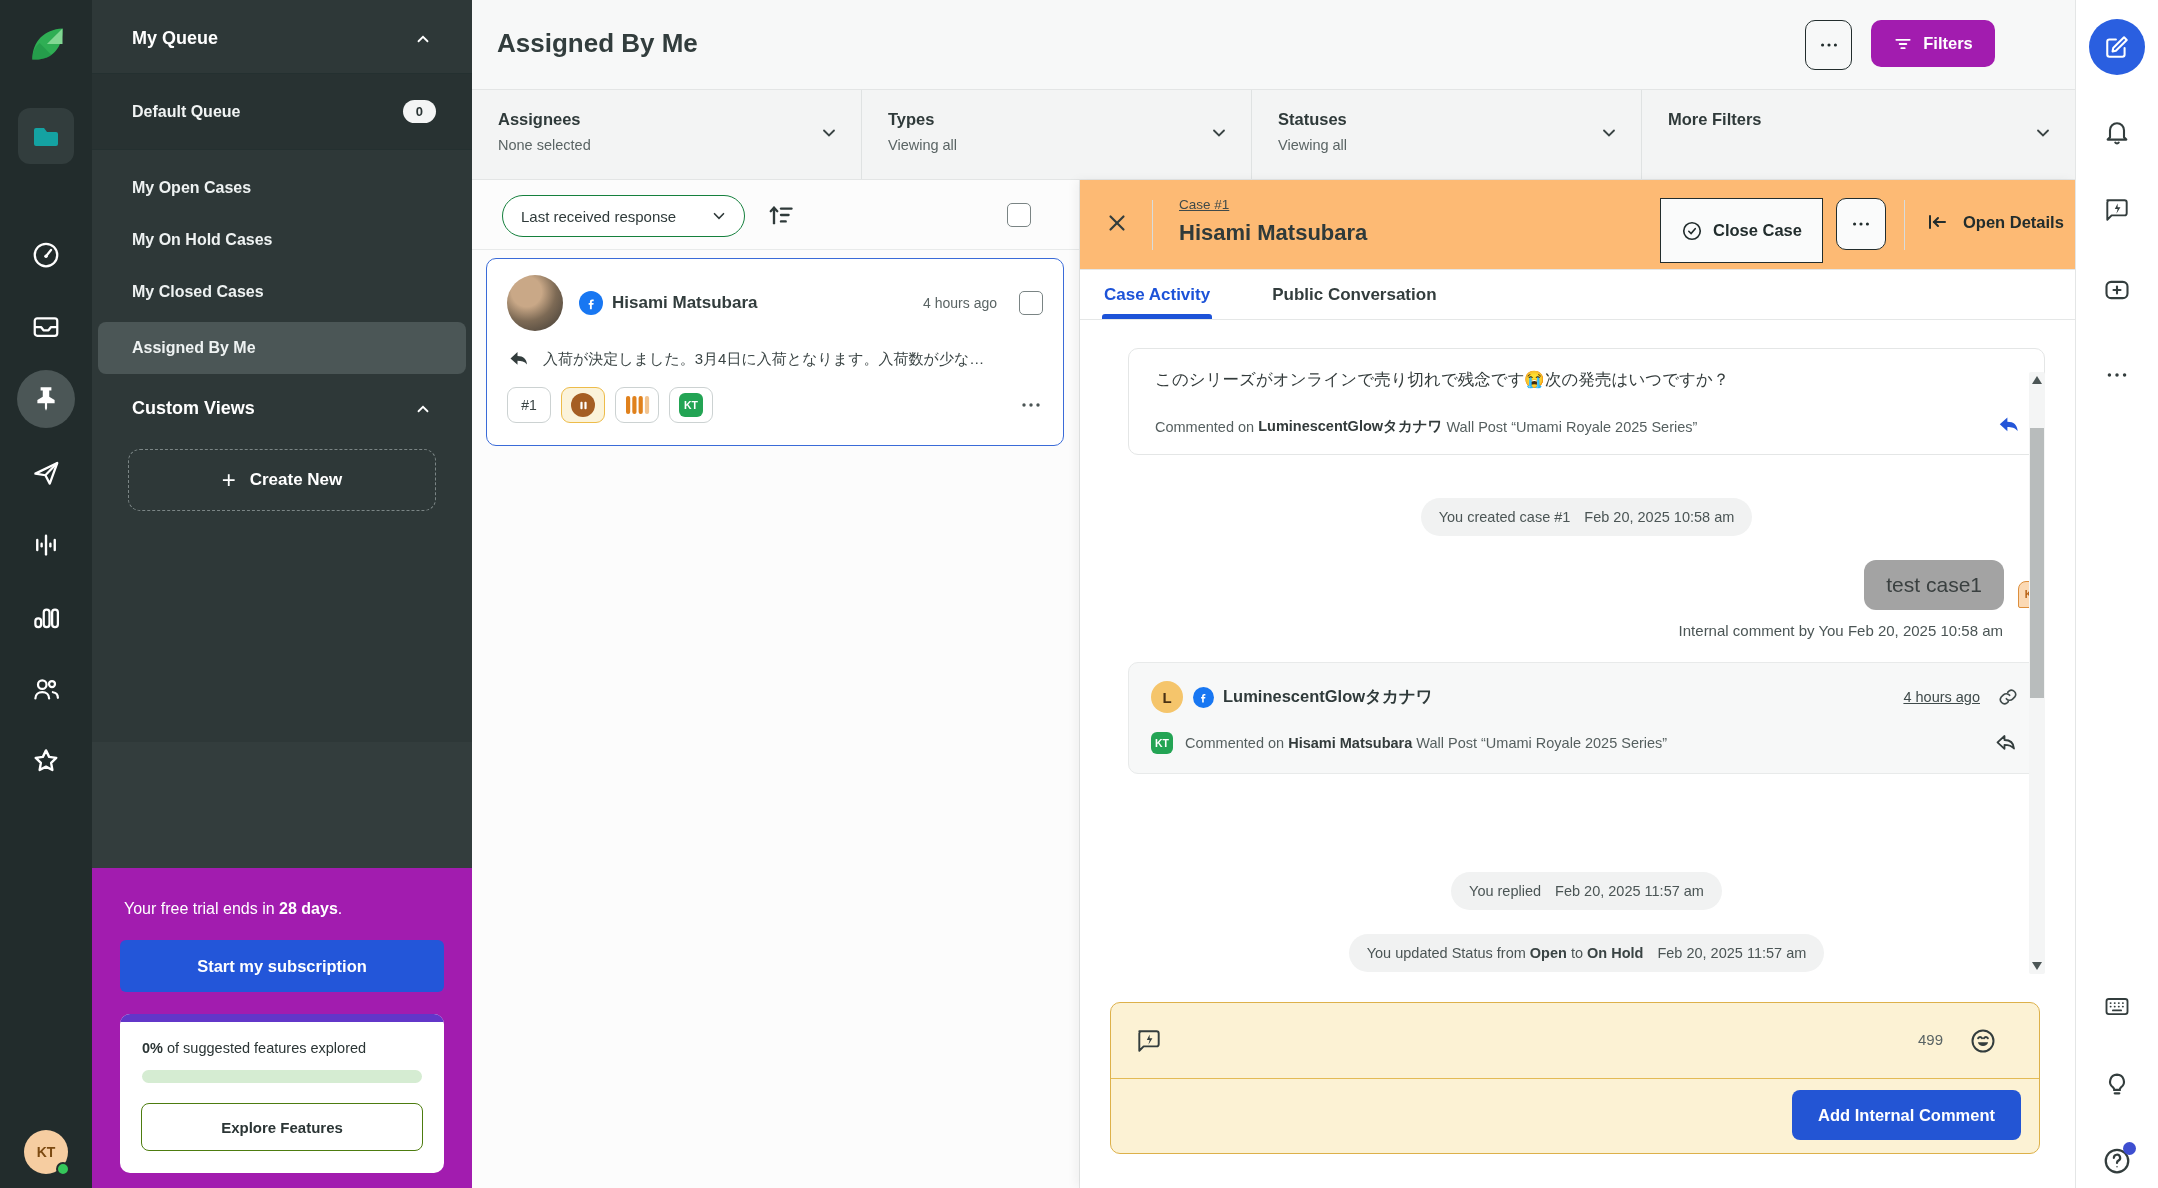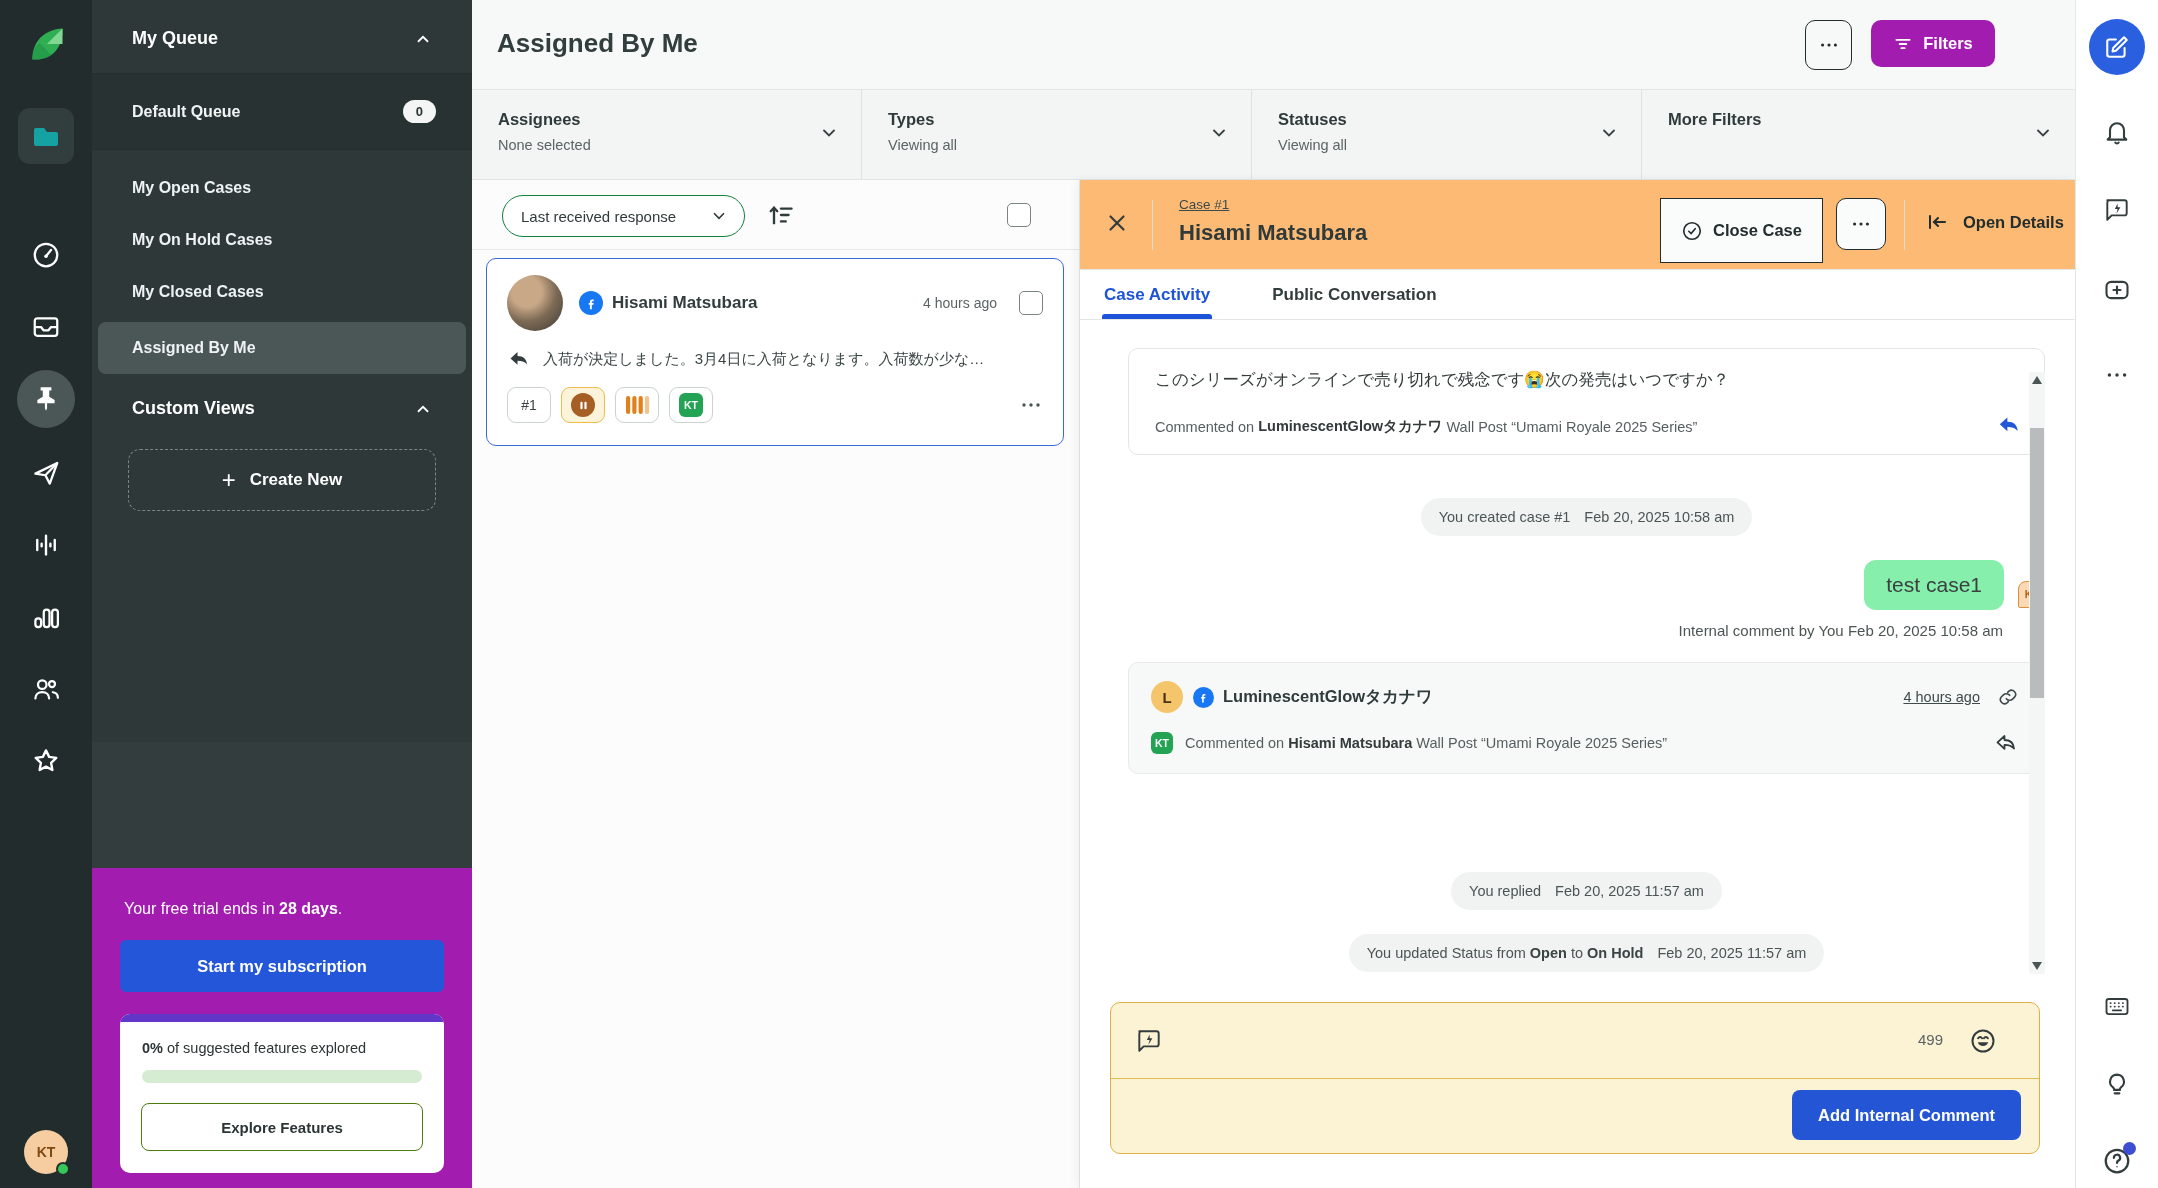--- a/index.html
+++ b/index.html
@@ -98,21 +98,21 @@
   .msg-meta { margin-top:26px; font-size:14.5px; color:#555f5f; display:flex; align-items:center; }
   .msg-meta b { color:#333b3b; }
   .msg-reply-blue { position:absolute; right:22px; bottom:16px; cursor:pointer; display:flex; }
 
   .event-pill { position:absolute; left:48px; width:917px; display:flex; justify-content:center; }
   .event-pill .pill { background:#f1f2f2; border-radius:20px; padding:11px 18px; font-size:14.5px; color:#4b5555; display:flex; gap:14px; white-space:nowrap; }
   .pill b { color:#3a4444; }
 
   .internal-wrap { position:absolute; right:30px; top:240px; width:700px; text-align:right; }
   .int-row { display:flex; justify-content:flex-end; align-items:flex-end; gap:14px; }
-  .int-bubble { background:#86efac; border-radius:12px; padding:13px 22px; font-size:21px; color:#3a4040; }
+  .int-bubble { background:#a3a3a3; border-radius:12px; padding:13px 22px; font-size:21px; color:#3a4040; }
   .kt-peach { width:27px; height:27px; border-radius:8px 8px 8px 2px; background:#fbd9b4; border:1.5px solid #dd8f3d; color:#b45e12; font-size:10px; font-weight:700; display:flex; align-items:center; justify-content:center; margin-bottom:2px; }
   .int-meta { margin-top:12px; font-size:15px; color:#4b5555; padding-right:42px; }
 
   .reply-card { position:absolute; left:48px; top:342px; width:917px; background:#f7f8f8; border:1px solid #e8eaea; border-radius:10px; padding:18px 26px 18px 22px; }
   .rc-head { display:flex; align-items:center; }
   .rc-avatar { width:32px; height:32px; border-radius:50%; background:#f5c56b; color:#4a3214; font-size:15px; font-weight:700; display:flex; align-items:center; justify-content:center; }
   .rc-name { font-size:16.5px; font-weight:700; color:#2f3a3a; margin-left:9px; }
   .rc-time { margin-left:auto; font-size:14.5px; color:#3f4a4a; text-decoration:underline; cursor:pointer; }
   .rc-link { margin-left:18px; cursor:pointer; display:flex; }
   .rc-body { margin:18px 4px 0 4px; font-size:16.5px; line-height:1.9; color:#333b3b; }

